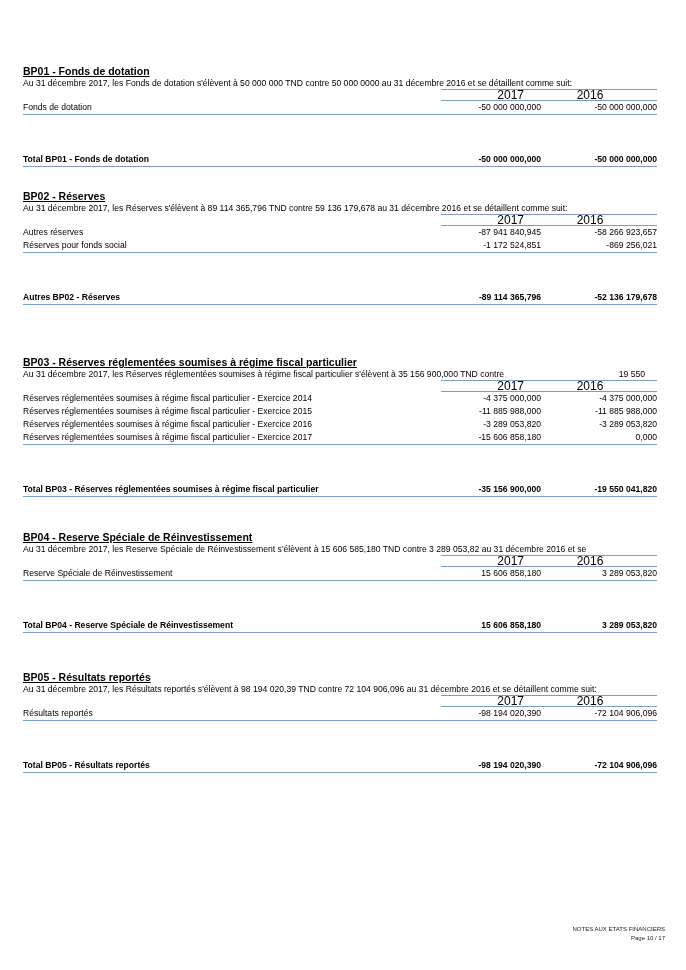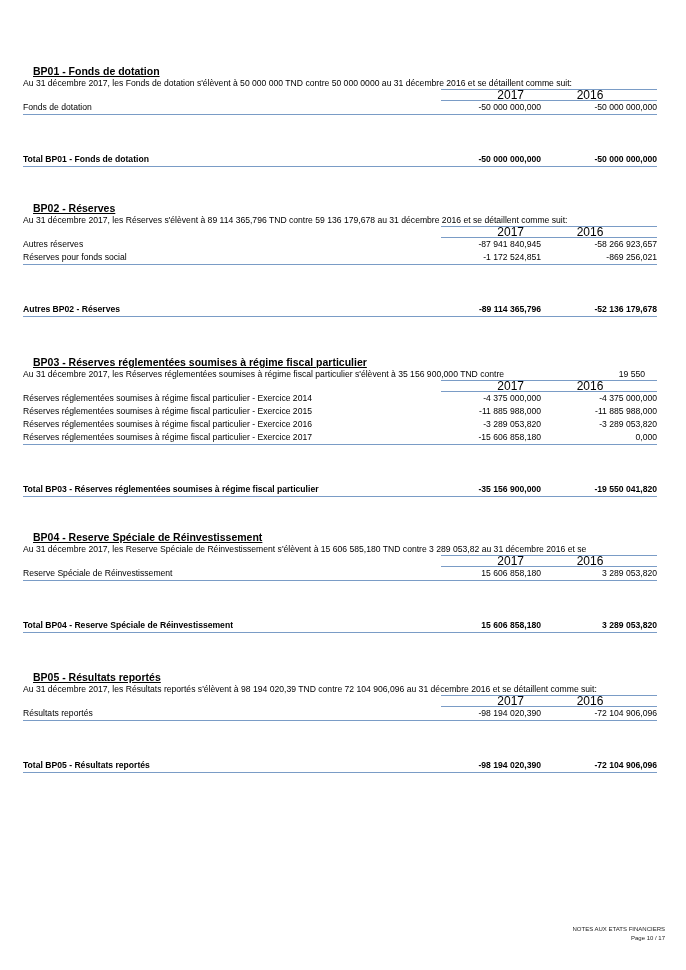--- a/index.html
+++ b/index.html
@@ -3,21 +3,21 @@
 <meta charset="utf-8">
 <style>
   html, body { margin: 0; padding: 0; background: #ffffff; }
   body {
     width: 686px; height: 970px; position: relative; overflow: hidden;
     font-family: "Liberation Sans", sans-serif; color: #000;
   }
   .section { position: absolute; left: 23px; width: 634px; }
   .sec-title {
     font-size: 10.5px; font-weight: bold; text-decoration: underline;
-    height: 13px; line-height: 13px; white-space: nowrap; margin-left: 10px;
+    height: 13px; line-height: 13px; white-space: nowrap;
   }
   .intro {
     font-size: 8.6px; height: 11px; line-height: 11px; white-space: nowrap;
     position: relative;
   }
   .intro-extra { position: absolute; right: 12px; top: 0; }
   .hdr-row {
     position: relative; height: 12px; line-height: 12px; font-size: 12px; font-weight: normal;
   }
   .hdr-row .rule-top {
@@ -64,21 +64,21 @@
       <span class="col16">-50 000 000,000</span>
     </div>
   </div>
   <div class="total">
     <span class="label">Total BP01 - Fonds de dotation</span>
     <span class="col17">-50 000 000,000</span>
     <span class="col16">-50 000 000,000</span>
   </div>
 </div>
 
-<div class="section" style="top:202px;">
+<div class="section" style="top:190px;">
   <div class="sec-title">BP02 - Réserves</div>
   <div class="intro"><span>Au 31 décembre 2017, les  Réserves s'élèvent à 89 114 365,796 TND contre 59 136 179,678 au 31 décembre 2016 et se détaillent comme suit:</span></div>
   <div class="hdr-row">
     <div class="rule-top"></div>
     <span class="col17">2017</span>
     <span class="col16">2016</span>
     <div class="rule-bot"></div>
   </div>
   <div class="rows-wrap">
     <div class="row">

